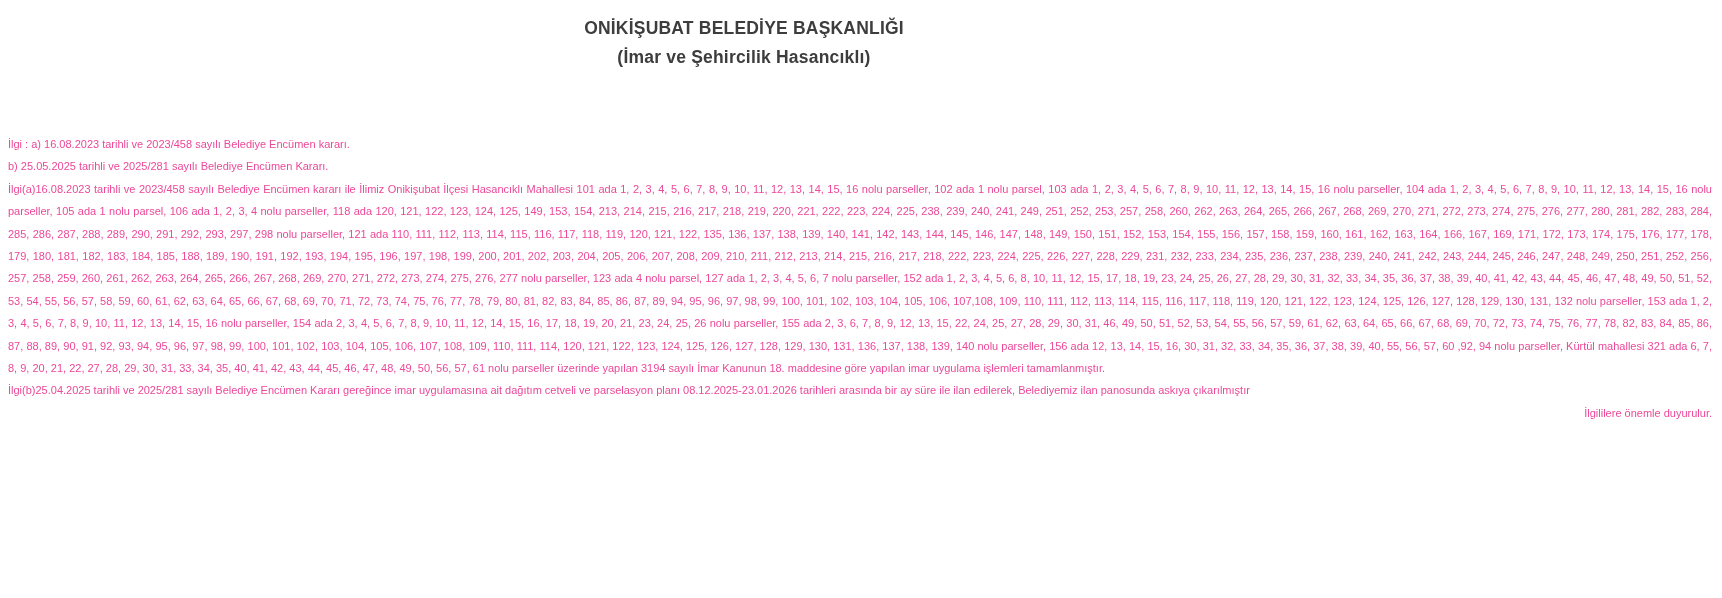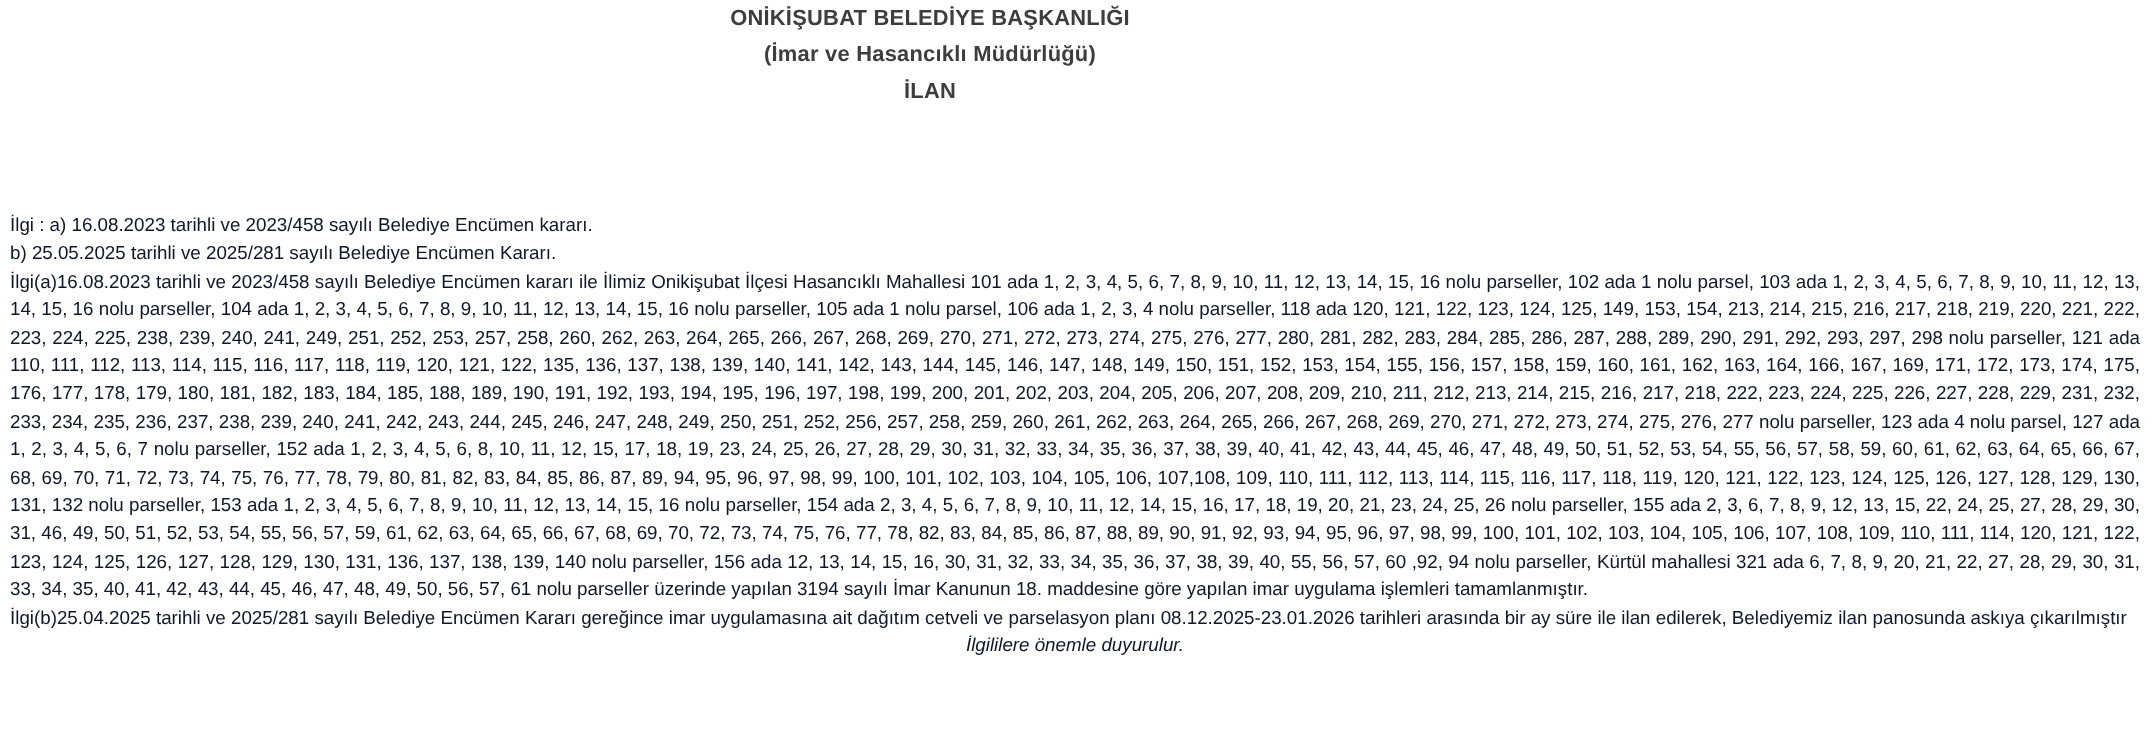--- a/index.html
+++ b/index.html
@@ -11,58 +11,57 @@
   body {
     width: 1722px;
     height: 598px;
     overflow: hidden;
     font-family: "Liberation Sans", "DejaVu Sans", sans-serif;
     color: #454545;
   }
   .doc {
     width: 1722px;
     height: 598px;
+    padding-top: 14px;
   }
   .doc-header {
     width: 1488px;            
     text-align: center;
     font-weight: bold;
     font-size: 17.5px;
     line-height: 29px;
     color: #3d3d3d;
     letter-spacing: 0.2px;
   }
   .doc-body {
-    margin-top: 83px;
+    margin-top: 61px;
     padding: 0 10px 0 8px;
-    font-size: 15px;
+    font-size: 11px;
     line-height: 22.4px;
-    color: #0f172a;
+    color: #ec4899;
   }
   .ref-line {
     text-align: left;
     white-space: nowrap;
   }
   .para {
     text-align: justify;
   }
   .closing {
-    text-align: center;
-    font-style: italic;
+    text-align: right;
   }
 </style>
 </head>
 <body>
 
 <div class="doc">
 
   <div class="doc-header">
     <div>ONİKİŞUBAT BELEDİYE BAŞKANLIĞI</div>
-    <div>(İmar ve Hasancıklı Müdürlüğü)</div>
-    <div>İLAN</div>
+    <div>(İmar ve Şehircilik Hasancıklı)</div>
   </div>
 
   <div class="doc-body">
     <div class="ref-line">İlgi : a) 16.08.2023 tarihli ve 2023/458 sayılı Belediye Encümen kararı.</div>
     <div class="ref-line">b) 25.05.2025 tarihli ve 2025/281 sayılı Belediye Encümen Kararı.</div>
     <div class="para">İlgi(a)16.08.2023 tarihli ve 2023/458 sayılı Belediye Encümen kararı ile İlimiz Onikişubat İlçesi Hasancıklı Mahallesi 101 ada 1, 2, 3, 4, 5, 6, 7, 8, 9, 10, 11, 12, 13, 14, 15, 16 nolu parseller, 102 ada 1 nolu parsel, 103 ada 1, 2, 3, 4, 5, 6, 7, 8, 9, 10, 11, 12, 13, 14, 15, 16 nolu parseller, 104 ada 1, 2, 3, 4, 5, 6, 7, 8, 9, 10, 11, 12, 13, 14, 15, 16 nolu parseller, 105 ada 1 nolu parsel, 106 ada 1, 2, 3, 4 nolu parseller, 118 ada 120, 121, 122, 123, 124, 125, 149, 153, 154, 213, 214, 215, 216, 217, 218, 219, 220, 221, 222, 223, 224, 225, 238, 239, 240, 241, 249, 251, 252, 253, 257, 258, 260, 262, 263, 264, 265, 266, 267, 268, 269, 270, 271, 272, 273, 274, 275, 276, 277, 280, 281, 282, 283, 284, 285, 286, 287, 288, 289, 290, 291, 292, 293, 297, 298 nolu parseller, 121 ada 110, 111, 112, 113, 114, 115, 116, 117, 118, 119, 120, 121, 122, 135, 136, 137, 138, 139, 140, 141, 142, 143, 144, 145, 146, 147, 148, 149, 150, 151, 152, 153, 154, 155, 156, 157, 158, 159, 160, 161, 162, 163, 164, 166, 167, 169, 171, 172, 173, 174, 175, 176, 177, 178, 179, 180, 181, 182, 183, 184, 185, 188, 189, 190, 191, 192, 193, 194, 195, 196, 197, 198, 199, 200, 201, 202, 203, 204, 205, 206, 207, 208, 209, 210, 211, 212, 213, 214, 215, 216, 217, 218, 222, 223, 224, 225, 226, 227, 228, 229, 231, 232, 233, 234, 235, 236, 237, 238, 239, 240, 241, 242, 243, 244, 245, 246, 247, 248, 249, 250, 251, 252, 256, 257, 258, 259, 260, 261, 262, 263, 264, 265, 266, 267, 268, 269, 270, 271, 272, 273, 274, 275, 276, 277 nolu parseller, 123 ada 4 nolu parsel, 127 ada 1, 2, 3, 4, 5, 6, 7 nolu parseller, 152 ada 1, 2, 3, 4, 5, 6, 8, 10, 11, 12, 15, 17, 18, 19, 23, 24, 25, 26, 27, 28, 29, 30, 31, 32, 33, 34, 35, 36, 37, 38, 39, 40, 41, 42, 43, 44, 45, 46, 47, 48, 49, 50, 51, 52, 53, 54, 55, 56, 57, 58, 59, 60, 61, 62, 63, 64, 65, 66, 67, 68, 69, 70, 71, 72, 73, 74, 75, 76, 77, 78, 79, 80, 81, 82, 83, 84, 85, 86, 87, 89, 94, 95, 96, 97, 98, 99, 100, 101, 102, 103, 104, 105, 106, 107,108, 109, 110, 111, 112, 113, 114, 115, 116, 117, 118, 119, 120, 121, 122, 123, 124, 125, 126, 127, 128, 129, 130, 131, 132 nolu parseller, 153 ada 1, 2, 3, 4, 5, 6, 7, 8, 9, 10, 11, 12, 13, 14, 15, 16 nolu parseller, 154 ada 2, 3, 4, 5, 6, 7, 8, 9, 10, 11, 12, 14, 15, 16, 17, 18, 19, 20, 21, 23, 24, 25, 26 nolu parseller, 155 ada 2, 3, 6, 7, 8, 9, 12, 13, 15, 22, 24, 25, 27, 28, 29, 30, 31, 46, 49, 50, 51, 52, 53, 54, 55, 56, 57, 59, 61, 62, 63, 64, 65, 66, 67, 68, 69, 70, 72, 73, 74, 75, 76, 77, 78, 82, 83, 84, 85, 86, 87, 88, 89, 90, 91, 92, 93, 94, 95, 96, 97, 98, 99, 100, 101, 102, 103, 104, 105, 106, 107, 108, 109, 110, 111, 114, 120, 121, 122, 123, 124, 125, 126, 127, 128, 129, 130, 131, 136, 137, 138, 139, 140 nolu parseller, 156 ada 12, 13, 14, 15, 16, 30, 31, 32, 33, 34, 35, 36, 37, 38, 39, 40, 55, 56, 57, 60 ,92, 94 nolu parseller, Kürtül mahallesi 321 ada 6, 7, 8, 9, 20, 21, 22, 27, 28, 29, 30, 31, 33, 34, 35, 40, 41, 42, 43, 44, 45, 46, 47, 48, 49, 50, 56, 57, 61 nolu parseller üzerinde yapılan 3194 sayılı İmar Kanunun 18. maddesine göre yapılan imar uygulama işlemleri tamamlanmıştır.</div>
     <div class="para">İlgi(b)25.04.2025 tarihli ve 2025/281 sayılı Belediye Encümen Kararı gereğince imar uygulamasına ait dağıtım cetveli ve parselasyon planı 08.12.2025-23.01.2026 tarihleri arasında bir ay süre ile ilan edilerek, Belediyemiz ilan panosunda askıya çıkarılmıştır</div>
     <div class="closing">İlgililere önemle duyurulur.</div>
   </div>
 

